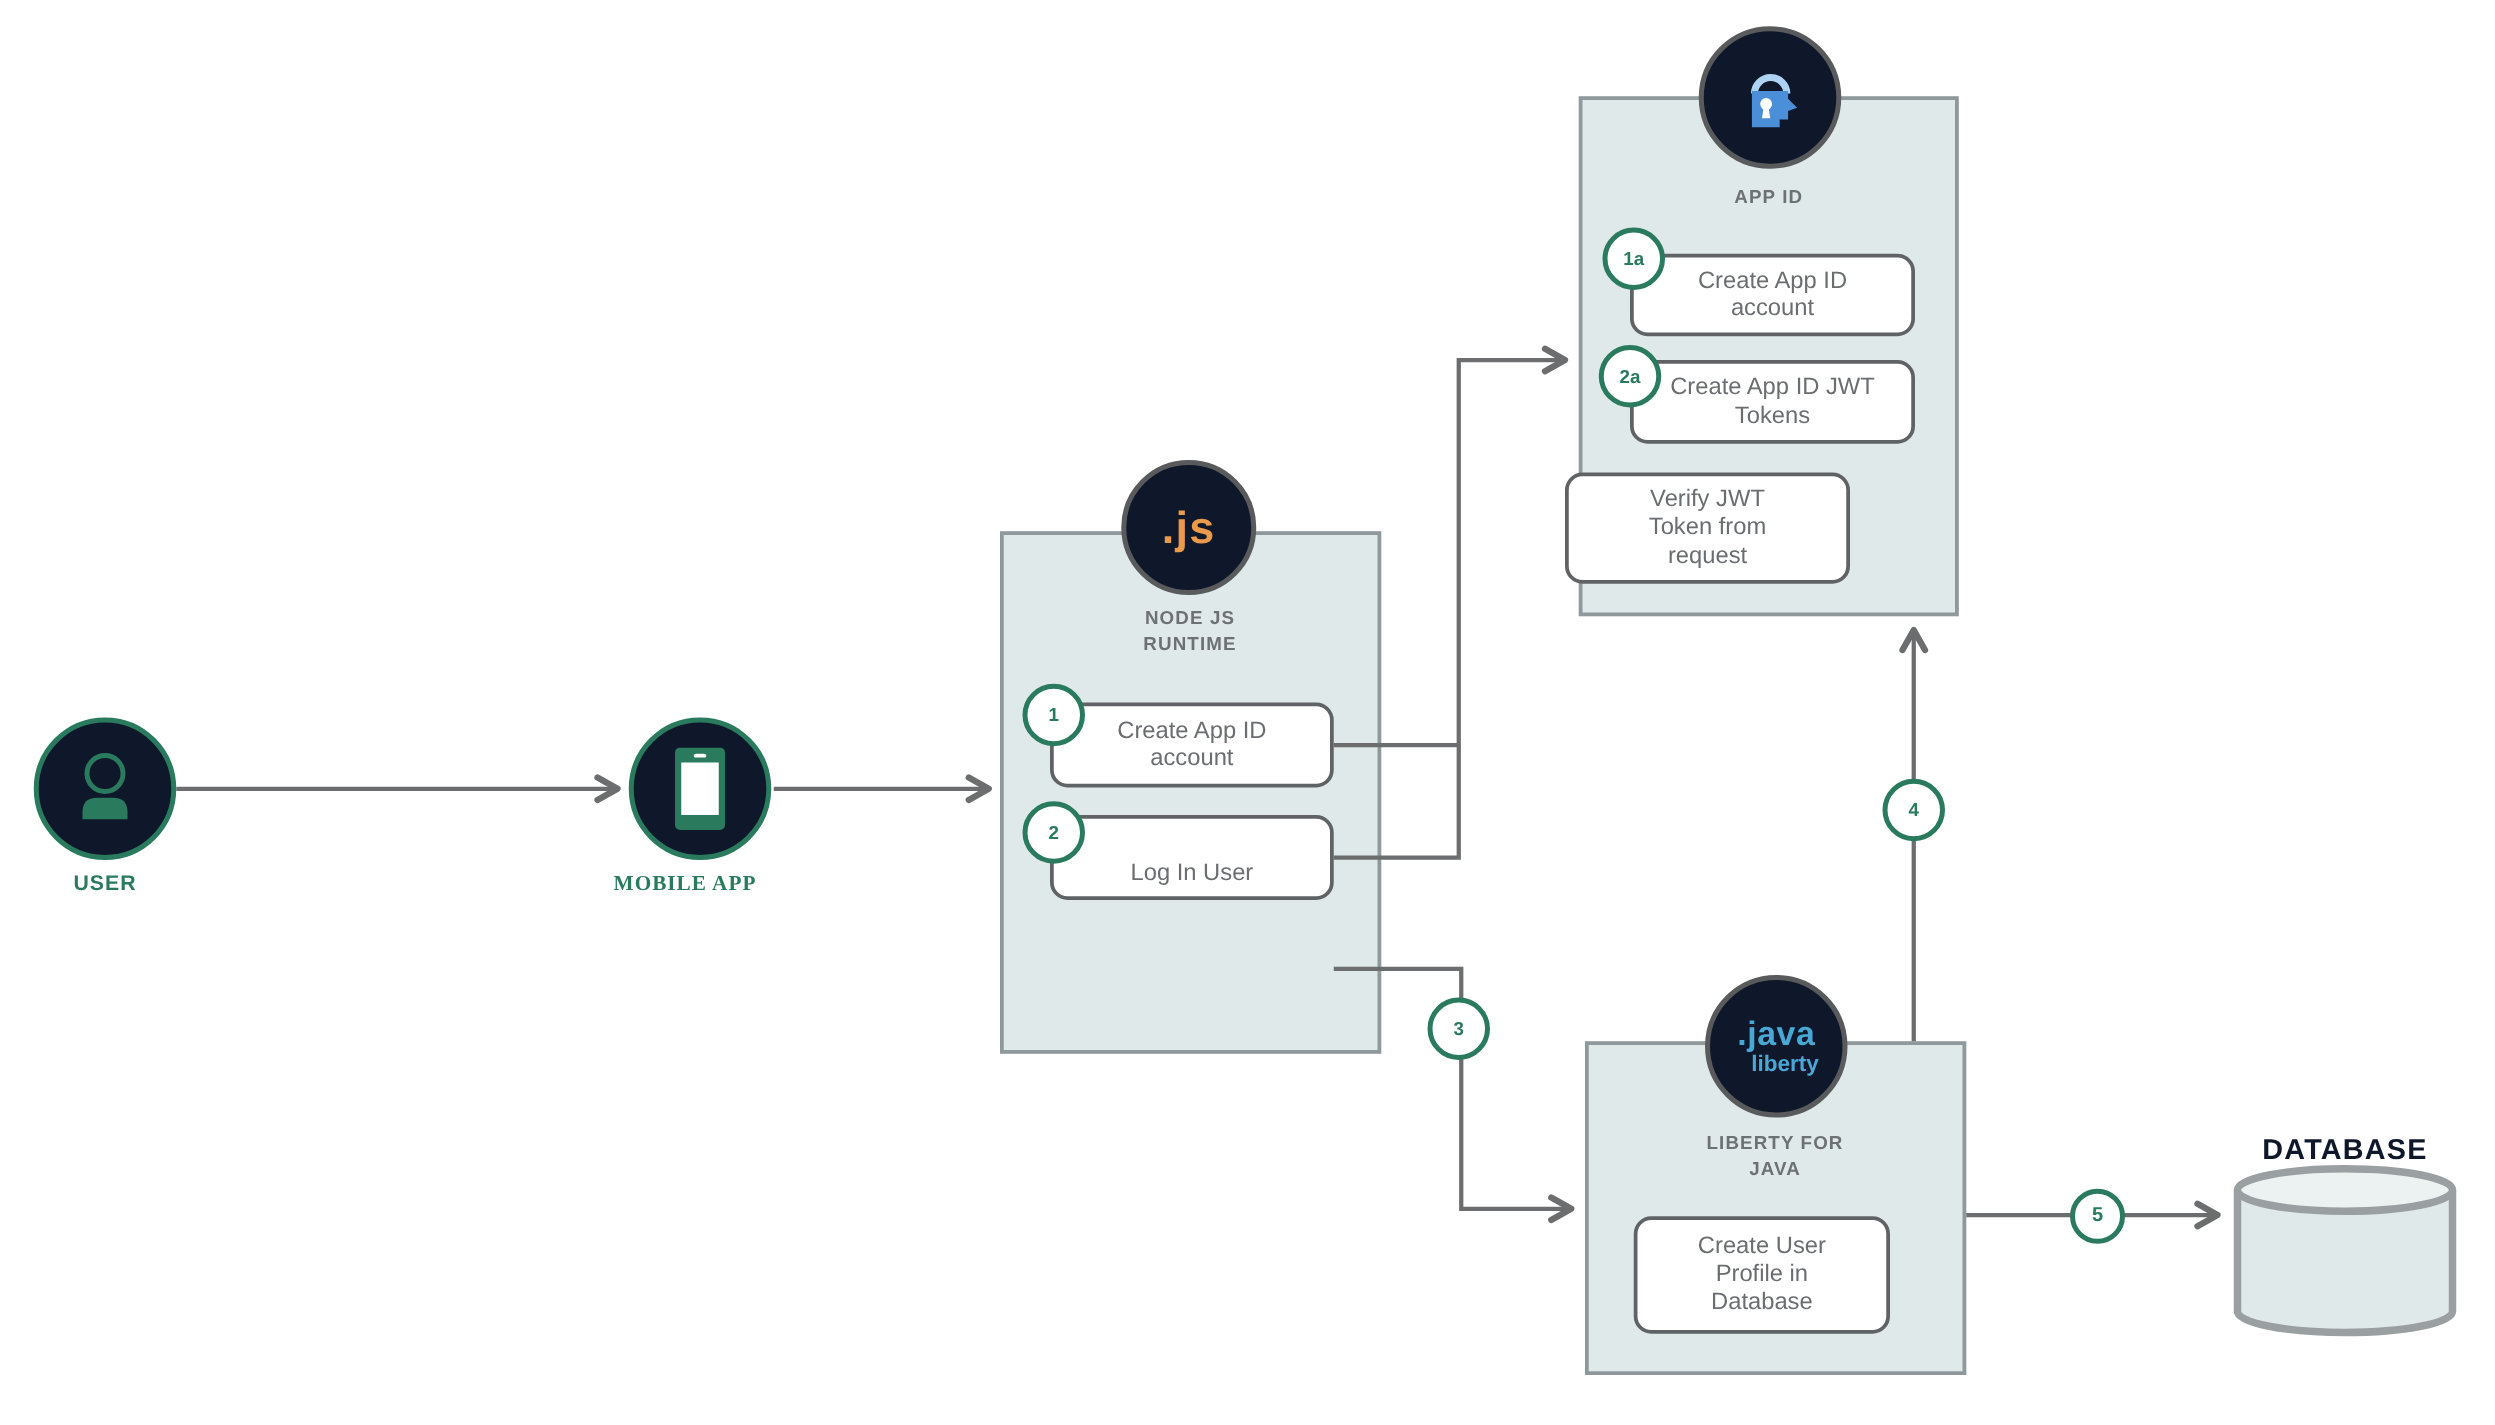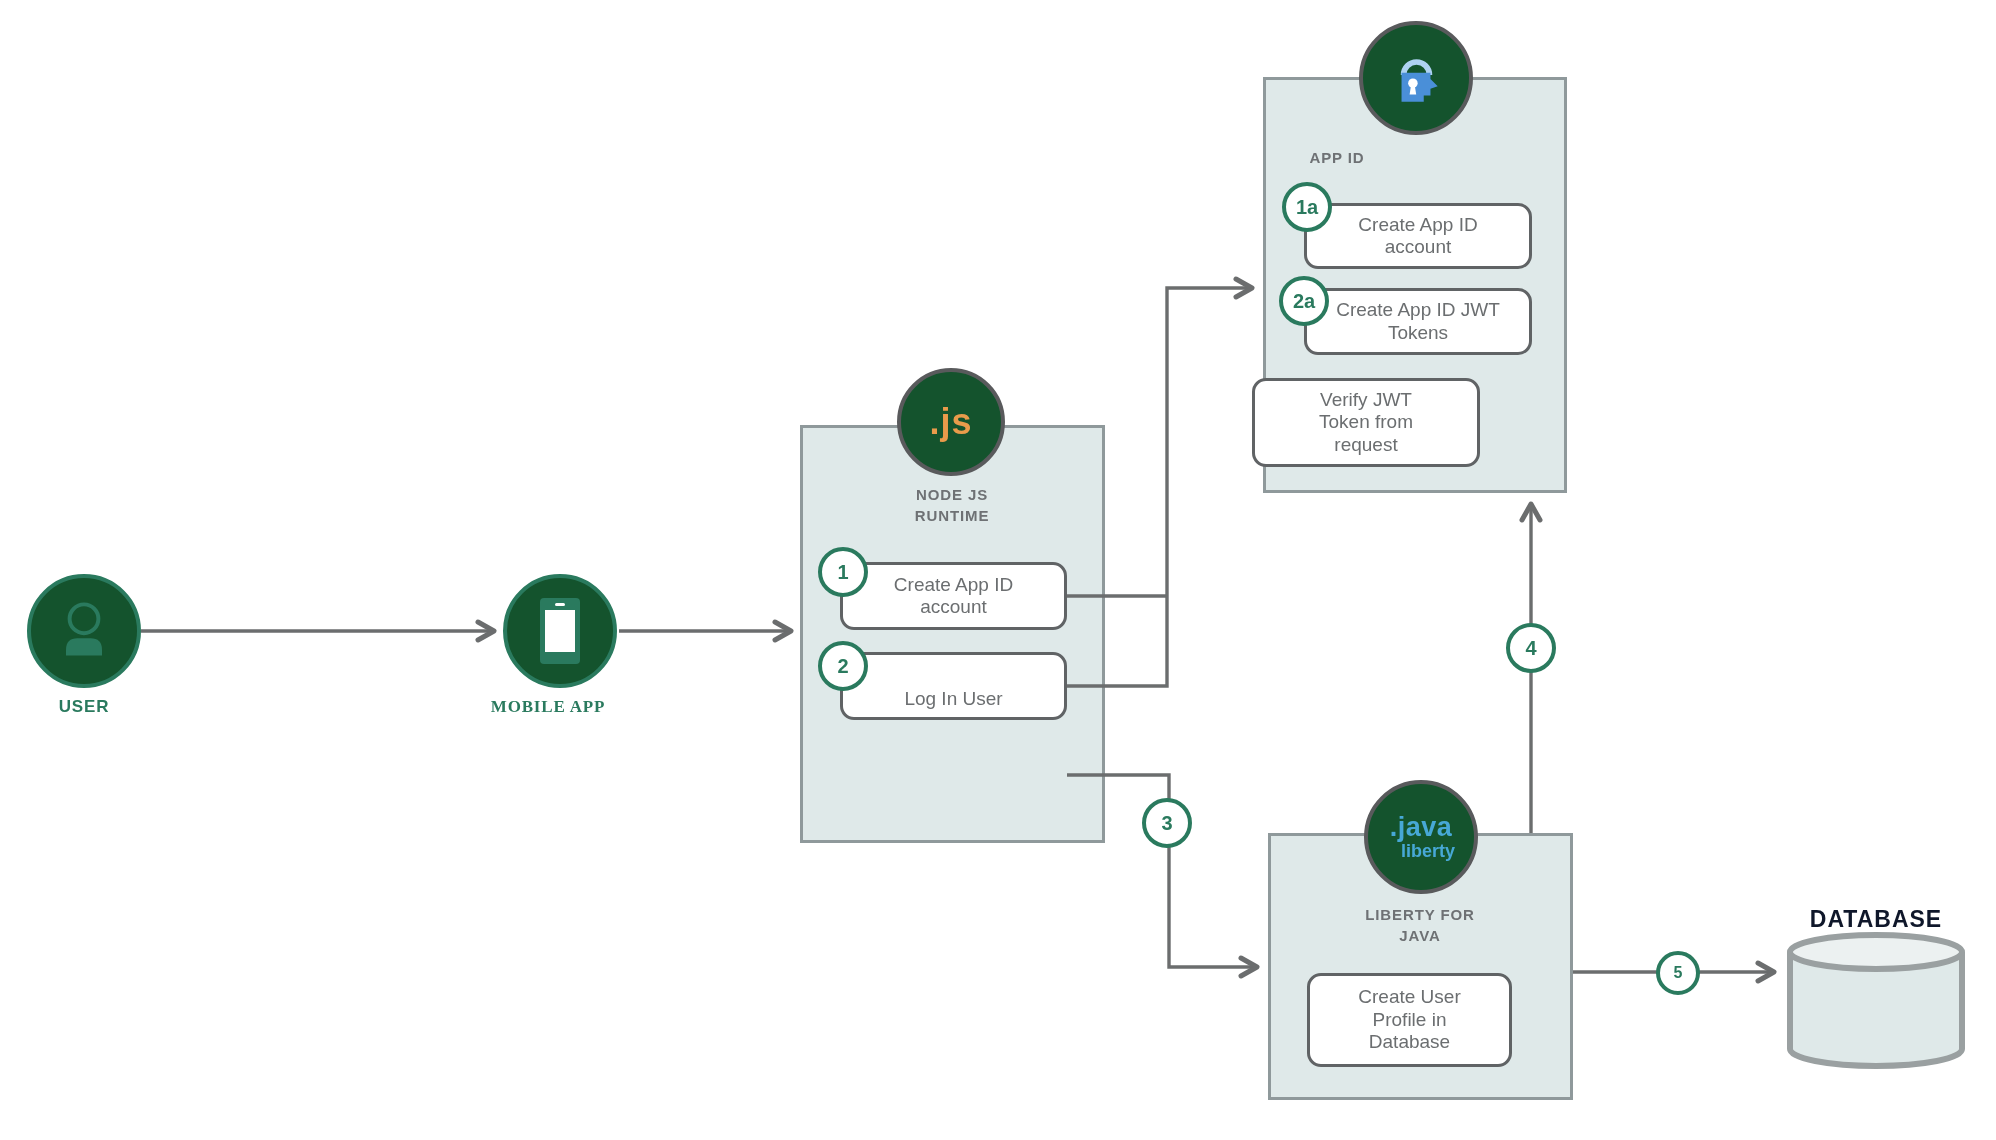--- a/index.html
+++ b/index.html
@@ -11,21 +11,21 @@
   .wires { position:absolute; left:0; top:0; z-index:2; }
 
   .panel {
     position:absolute; z-index:1;
     background:#dfe9e9;
     border:3px solid #8f999b;
   }
 
   .circle {
     position:absolute; z-index:3;
-    background:#14532d;
+    background:#0f172a;
     border-radius:50%;
     display:flex; flex-direction:column; align-items:center; justify-content:center;
   }
   .circle.gray { border:4px solid #595a5c; }
   .circle.teal { border:4px solid #2a7a5e; }
 
   .step {
     position:absolute; z-index:3;
     background:#ffffff;
     border:3px solid #606365;
@@ -37,21 +37,21 @@
   }
   .step span { display:inline-block; }
 
   .badge {
     position:absolute; z-index:4;
     width:50px; height:50px;
     background:#ffffff;
     border:4px solid #2a7a5e;
     border-radius:50%;
     color:#2a7a5e;
-    font-weight:bold; font-size:20px;
+    font-weight:bold; font-size:15px;
     display:flex; align-items:center; justify-content:center;
   }
   .badge.small { width:44px; height:44px; font-size:16px; }
 
   .lbl {
     position:absolute; z-index:3;
     transform:translateX(-50%);
     text-align:center; white-space:nowrap;
     font-weight:bold;
   }
@@ -130,21 +130,21 @@
 
 
   <div class="circle gray" style="left:1359px; top:21px; width:114px; height:114px;">
     <svg width="62" height="62" viewBox="0 0 60 60">
       <path d="M18,27 A12.5,12.5 0 0 1 43,27" fill="none" stroke="#aed2f2" stroke-width="5.5"></path>
       <path d="M16,25 L44,25 L44,31 L51,38 L44,40.5 L44,47 L37.5,47 L37.5,53 L16,53 Z" fill="#4a8fd8"></path>
       <circle cx="27" cy="35" r="4.6" fill="#ffffff"></circle>
       <path d="M25.2,37 L28.8,37 L30.2,46 L23.8,46 Z" fill="#ffffff"></path>
     </svg>
   </div>
-  <div class="lbl panel-title" style="left:1337px; top:147px;">APP ID</div>
+  <div class="lbl panel-title" style="left:1415px; top:147px;">APP ID</div>
 
   <div class="step" style="left:1304px; top:203px; width:228px; height:66px;">
     <span style="max-width:175px;">Create App ID account</span>
   </div>
   <div class="badge" style="left:1282px; top:182px;">1a</div>
 
   <div class="step" style="left:1304px; top:288px; width:228px; height:67px;">
     <span style="max-width:175px;">Create App ID JWT Tokens</span>
   </div>
   <div class="badge" style="left:1279px; top:276px;">2a</div>

